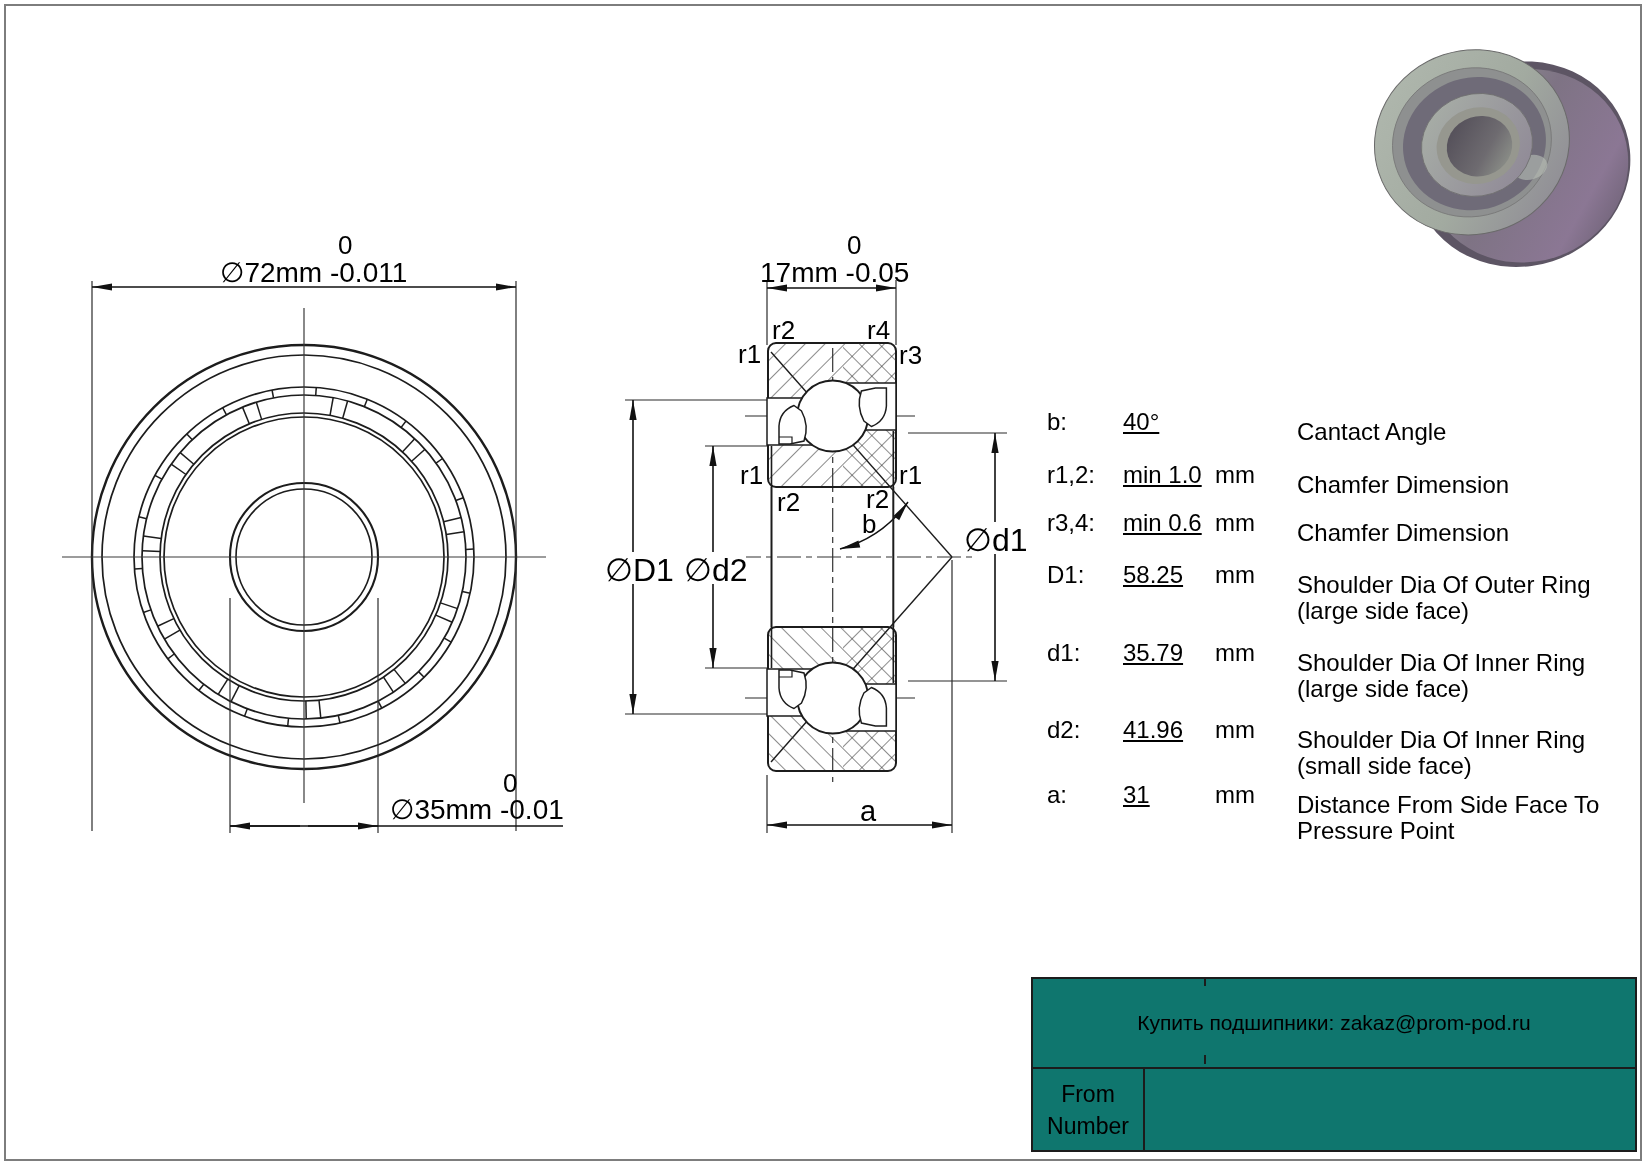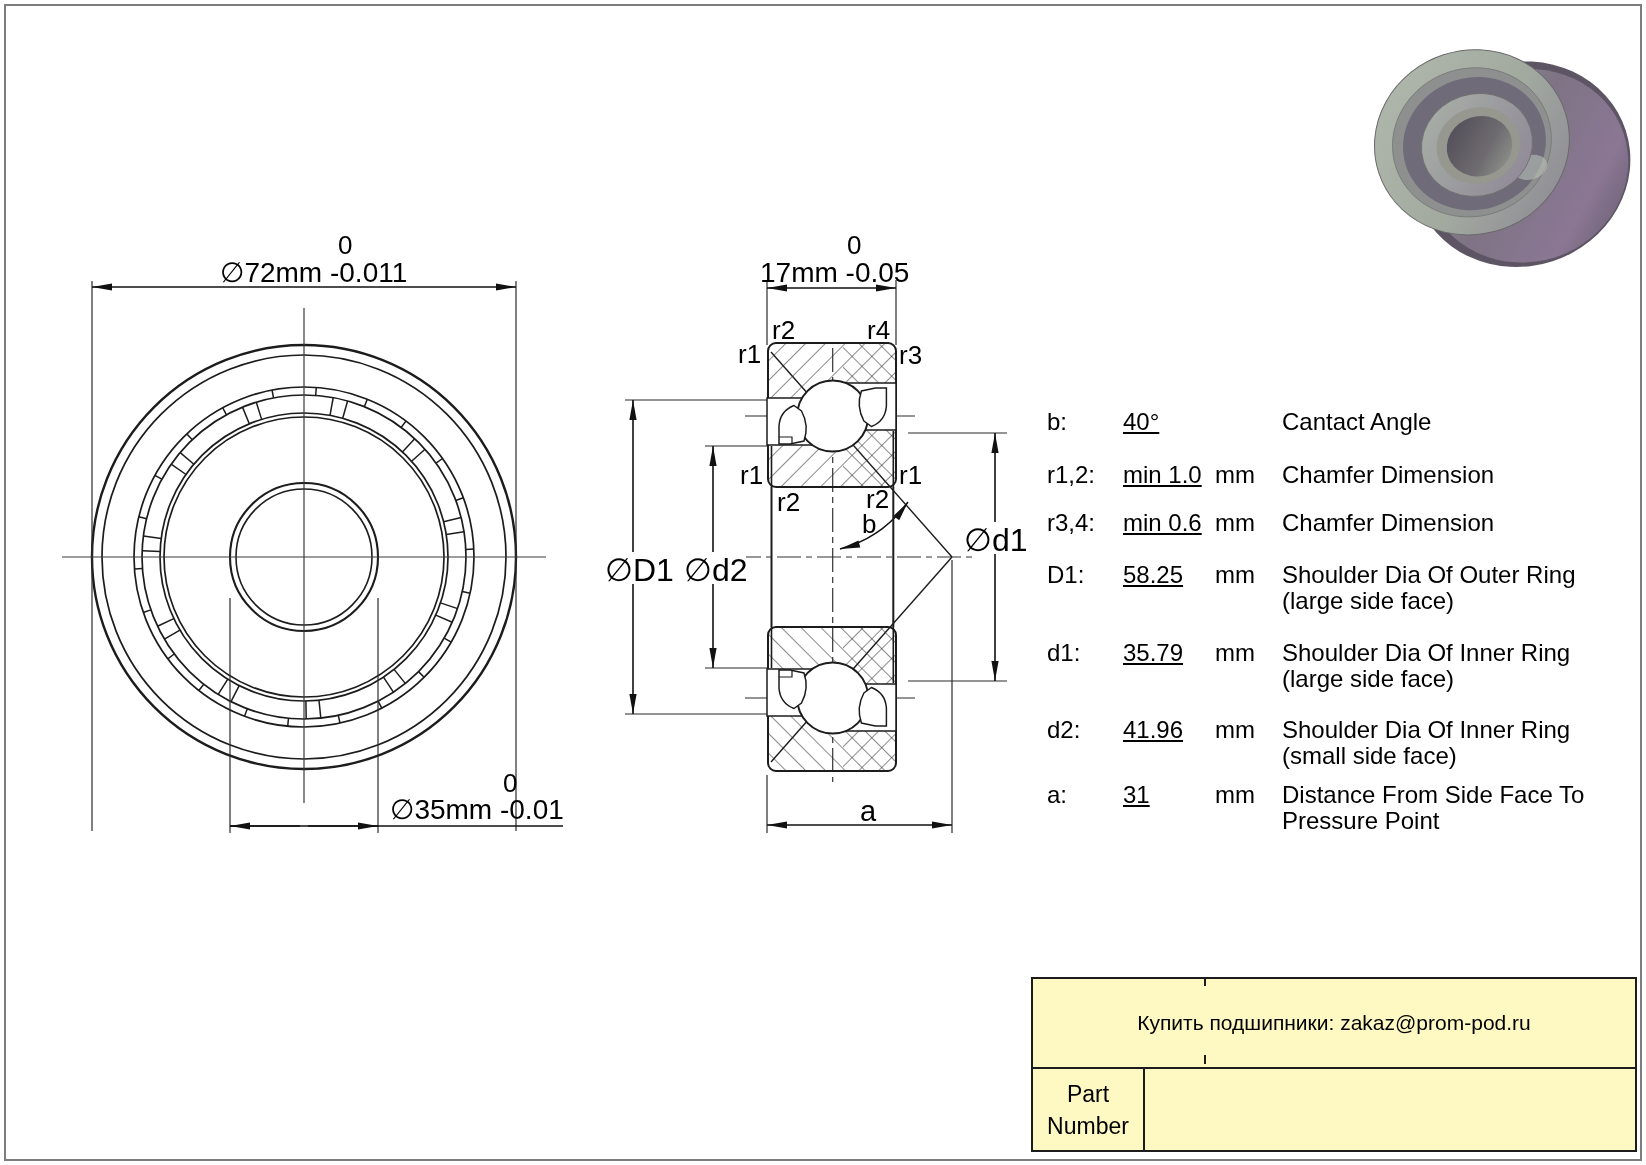--- a/index.html
+++ b/index.html
@@ -15,24 +15,24 @@
   .toltxt{font-size:26px;}
   .rlab{font-size:26px;}
   .biglab{font-size:32px;}
   .alab{font-size:29px;}
   
   .spec{position:absolute;left:1047px;top:0;width:592px;}
   .srow{position:absolute;left:0;width:592px;font-size:24px;line-height:26px;white-space:nowrap;}
   .srow .p{position:absolute;left:0;}
   .srow .v{position:absolute;left:76px;text-decoration:underline;}
   .srow .u{position:absolute;left:168px;}
-  .srow .d{position:absolute;left:235px;}
+  .srow .d{position:absolute;left:250px;margin-top:10px;}
   
   .tblock{position:absolute;left:1031px;top:977px;width:606px;height:175px;
-    border:2px solid #1c1c1c;box-sizing:border-box;background:#fef9c3;}
+    border:2px solid #1c1c1c;box-sizing:border-box;background:#0f766e;}
   .trow1{height:88px;border-bottom:2px solid #1c1c1c;display:flex;align-items:center;justify-content:center;
     font-size:21px;}
   .trow2{display:flex;height:81px;}
   .tcell-l{width:110px;border-right:2px solid #1c1c1c;display:flex;flex-direction:column;
     align-items:center;justify-content:center;font-size:23px;line-height:32px;}
   .tcell-r{flex:1;display:flex;flex-direction:column;align-items:center;justify-content:center;}
   .pnum{font-size:24px;line-height:32px;}
   .pcat{font-size:19px;line-height:26px;}
   .tick{position:absolute;width:2px;background:#1c1c1c;}
 </style>
@@ -304,21 +304,21 @@
       <span class="d"><span>Distance From Side Face To</span><br><span>Pressure Point</span></span>
     </div>
   </div>
 
   <div class="tblock">
     <div class="trow1">
       <span>Купить подшипники: zakaz@prom-pod.ru</span>
     </div>
     <div class="trow2">
       <div class="tcell-l">
-        <span>Part</span>
+        <span>From</span>
         <span>Number</span>
       </div>
     </div>
   </div>
   <div class="tick" style="left:1204px;top:977px;height:9px"></div>
   <div class="tick" style="left:1204px;top:1055px;height:9px"></div>
 
   <div id="frame"></div>
 </div>
 

